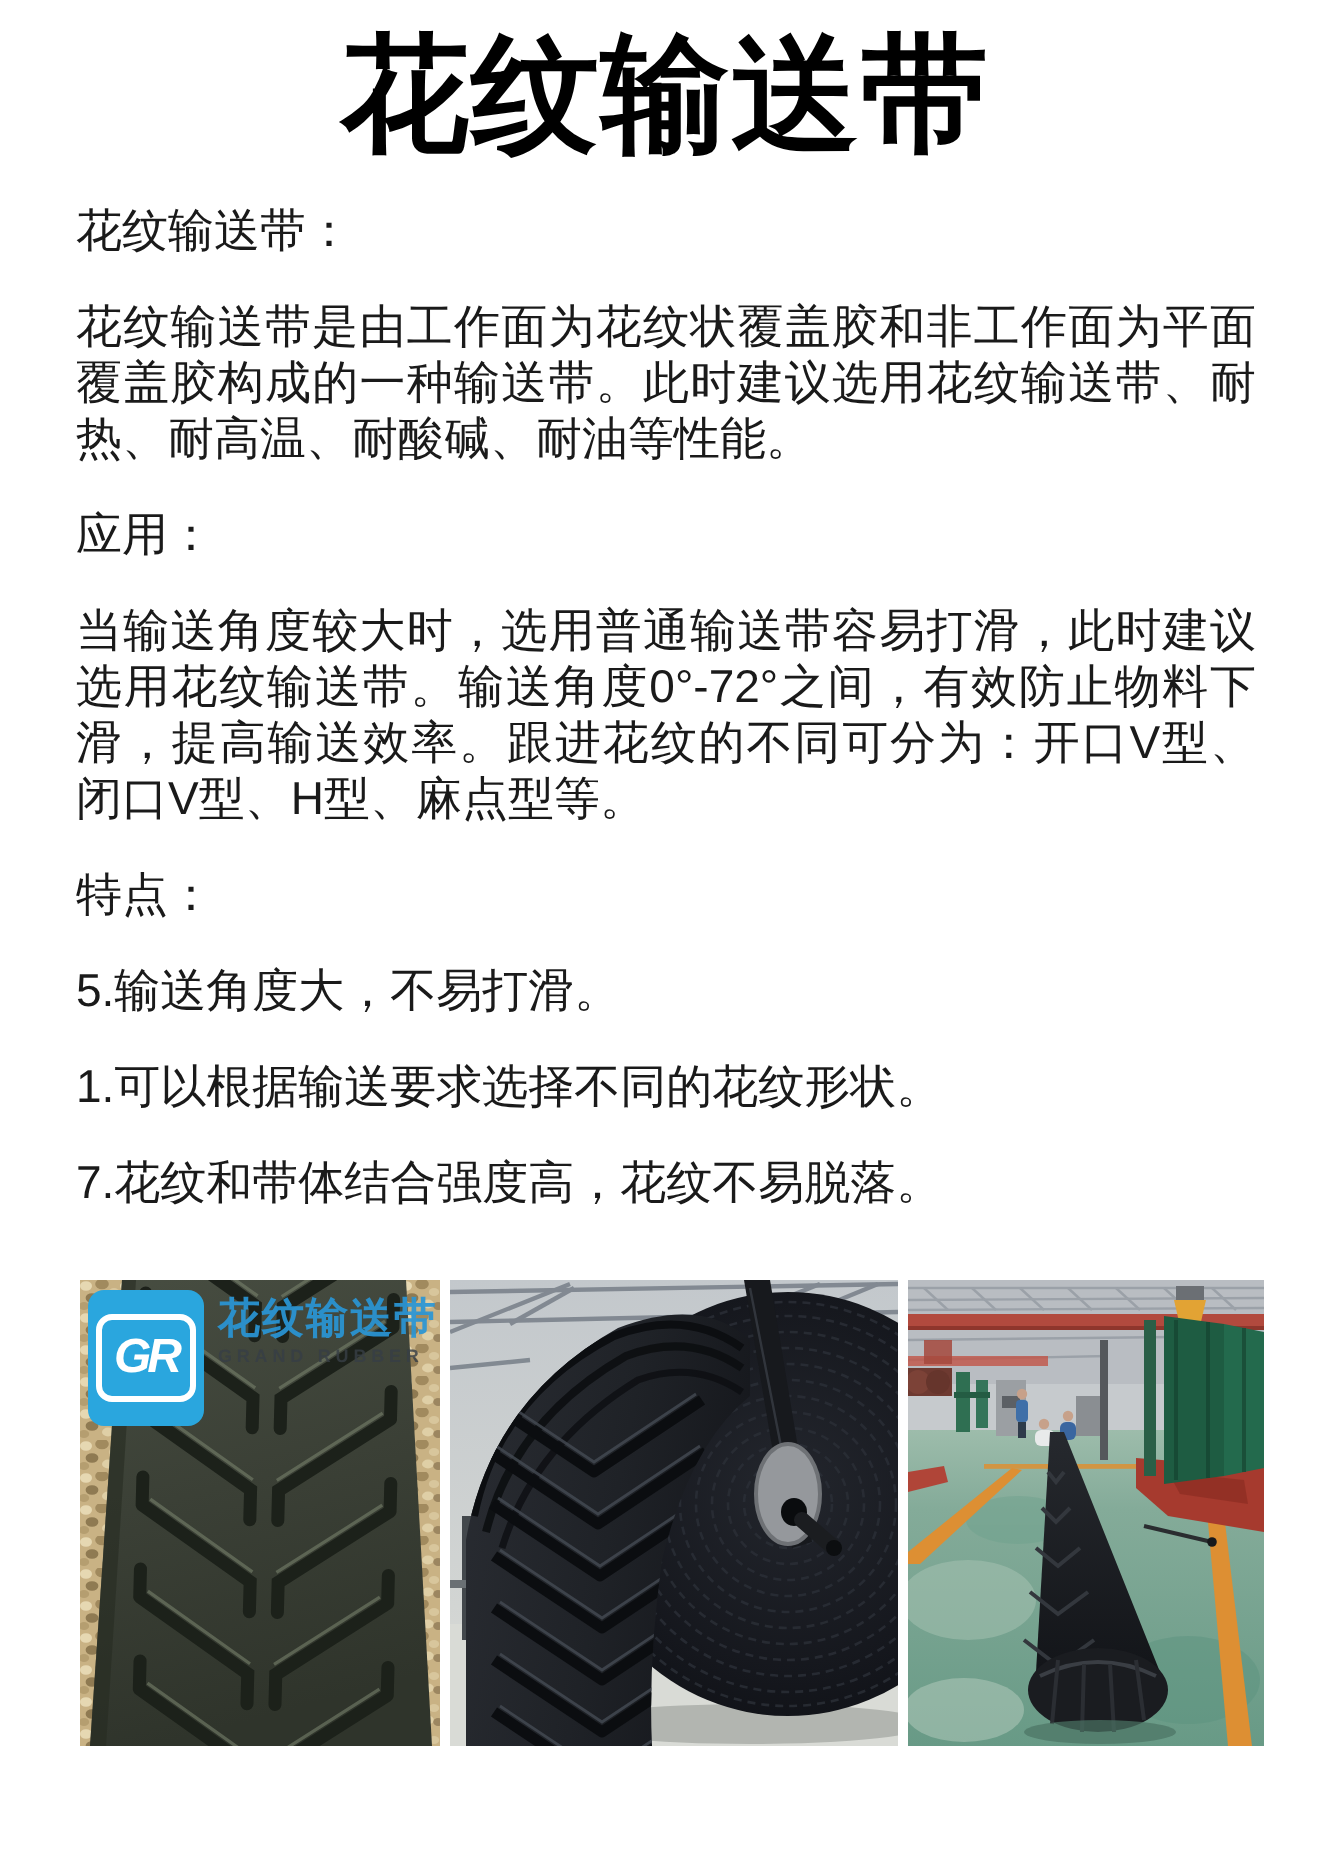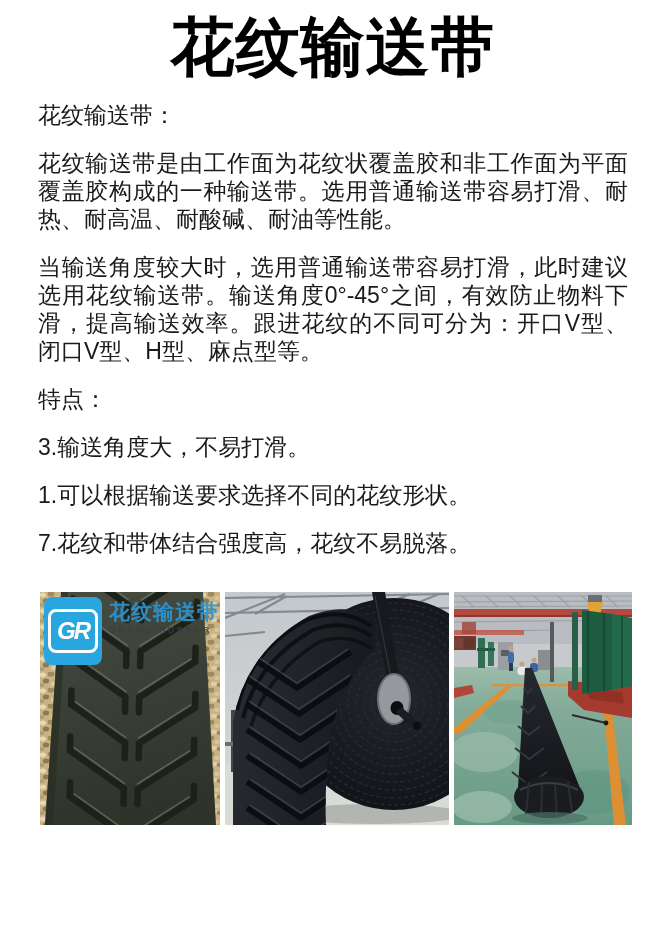--- a/index.html
+++ b/index.html
@@ -35,24 +35,25 @@
 </style>
 </head>
 <body>
 
 <div class="page">
 
   <h1 class="doc-title">花纹输送带</h1>
 
   <div class="content">
     <p>花纹输送带：</p>
-    <p>花纹输送带是由工作面为花纹状覆盖胶和非工作面为平面覆盖胶构成的一种输送带。选用普通输送带容易打滑、耐热、耐高温、耐酸碱、耐油等性能。</p>
-    <p>当输送角度较大时，选用普通输送带容易打滑，此时建议选用花纹输送带。输送角度0°-45°之间，有效防止物料下滑，提高输送效率。跟进花纹的不同可分为：开口V型、闭口V型、H型、麻点型等。</p>
+    <p>花纹输送带是由工作面为花纹状覆盖胶和非工作面为平面覆盖胶构成的一种输送带。此时建议选用花纹输送带、耐热、耐高温、耐酸碱、耐油等性能。</p>
+    <p>应用：</p>
+    <p>当输送角度较大时，选用普通输送带容易打滑，此时建议选用花纹输送带。输送角度0°-72°之间，有效防止物料下滑，提高输送效率。跟进花纹的不同可分为：开口V型、闭口V型、H型、麻点型等。</p>
     <p>特点：</p>
-    <p>3.输送角度大，不易打滑。</p>
+    <p>5.输送角度大，不易打滑。</p>
     <p>1.可以根据输送要求选择不同的花纹形状。</p>
     <p>7.花纹和带体结合强度高，花纹不易脱落。</p>
   </div>
 
   <div class="photos">
 
     <div class="photo photo-1">
       <svg viewBox="0 0 180 233" preserveAspectRatio="none">
         <defs>
           <pattern id="grv" width="20" height="16" patternUnits="userSpaceOnUse">

